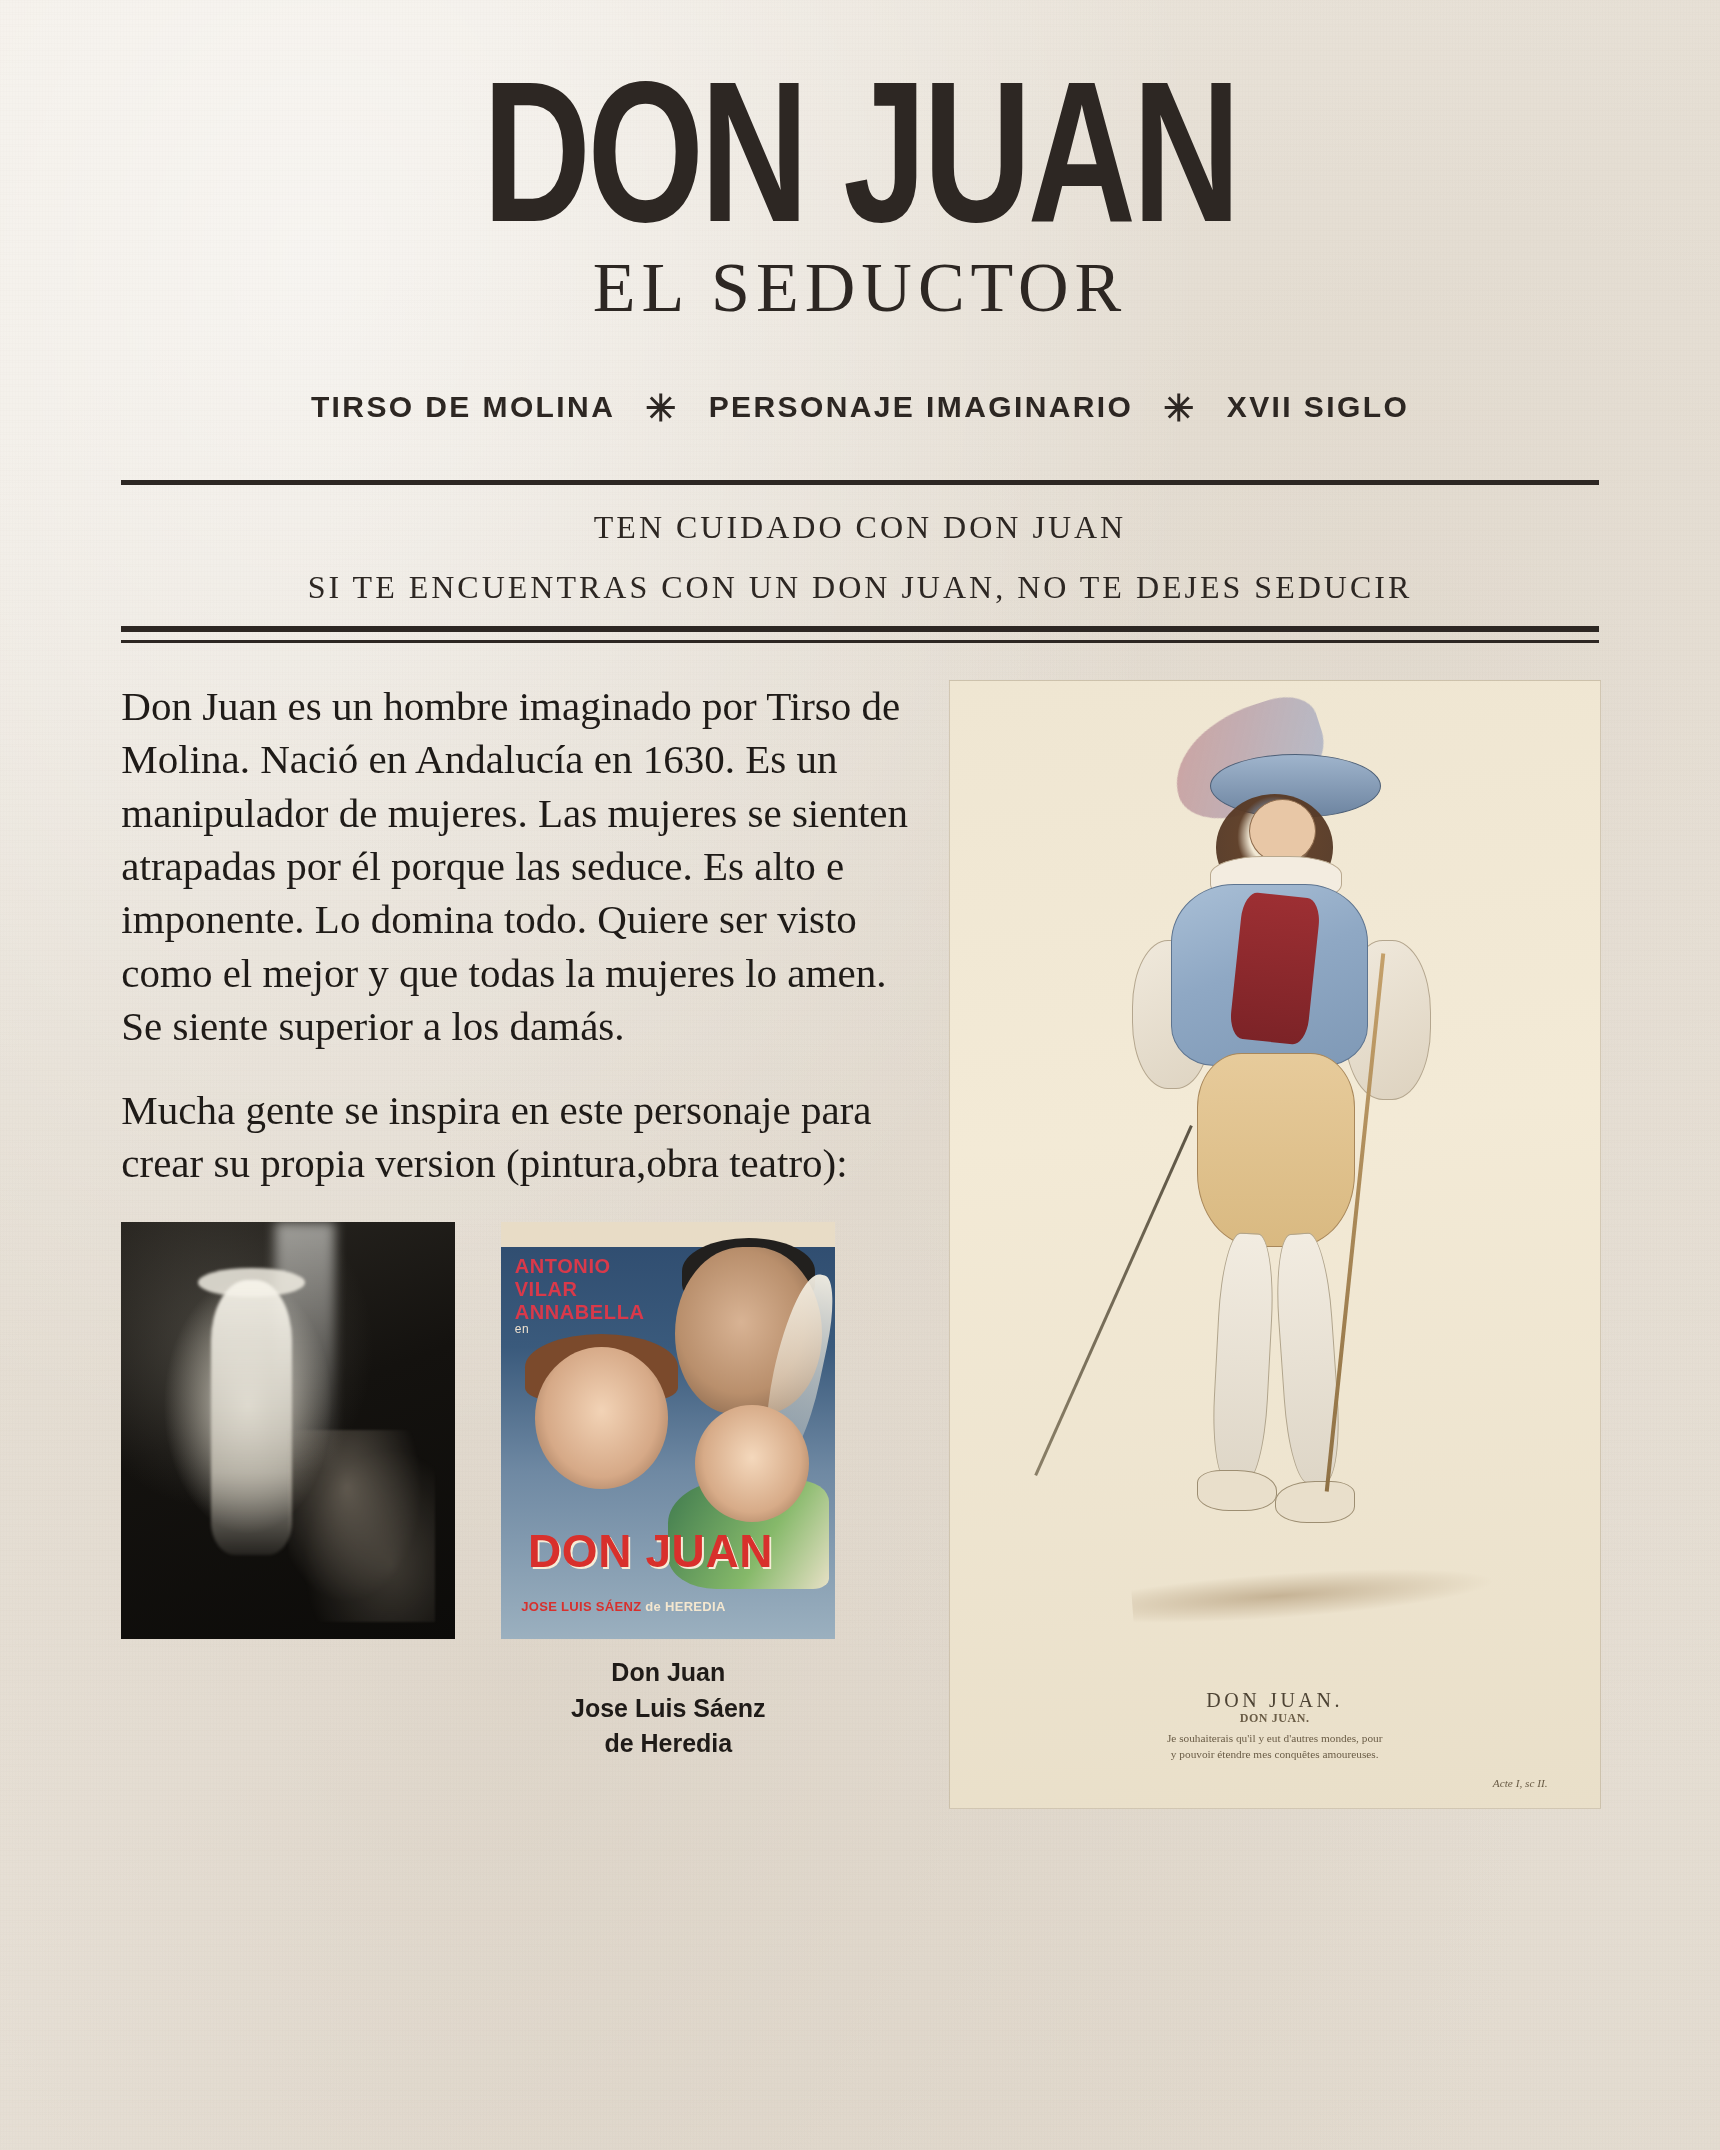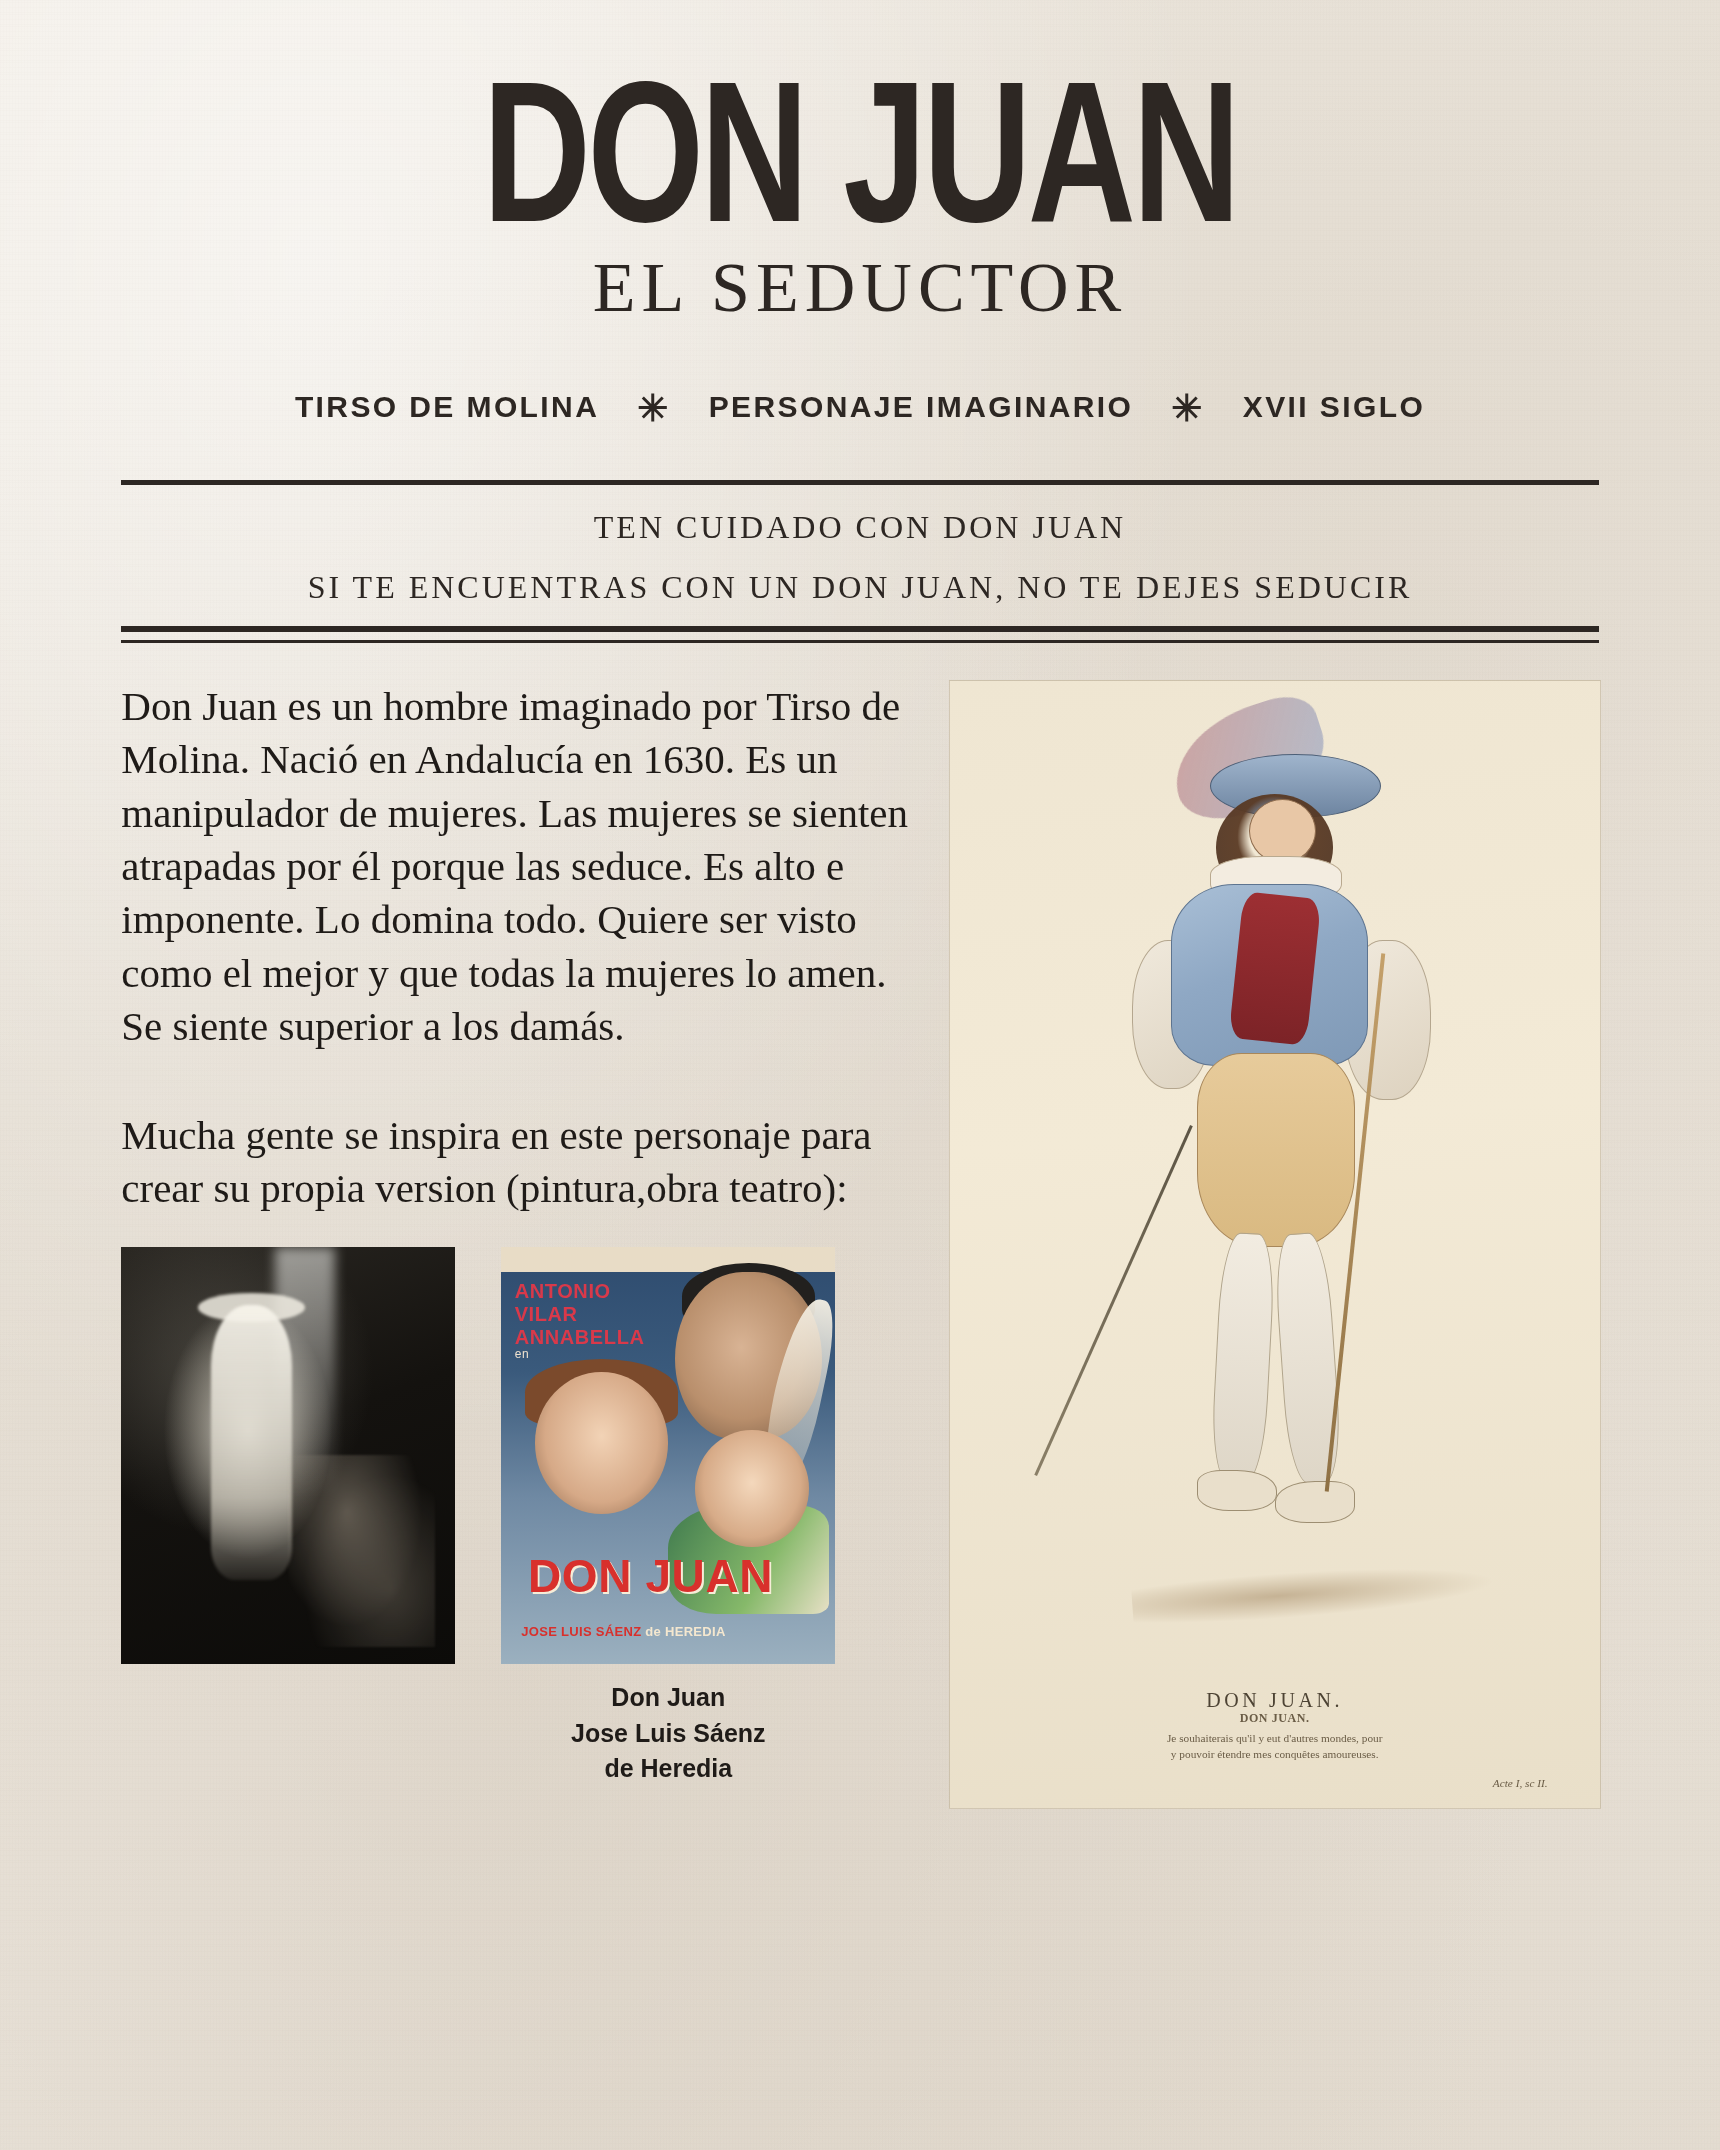--- a/index.html
+++ b/index.html
@@ -71,21 +71,21 @@
     font-size: 37px;
     letter-spacing: 1.8px;
     line-height: 1.34;
     color: #342e29;
     margin-top: 35px;
   }
   .meta-row {
     display: flex;
     align-items: center;
     justify-content: center;
-    gap: 38px;
+    gap: 30px;
     margin-top: 60px;
     font-family: "Liberation Sans", sans-serif;
     font-weight: 700;
     font-size: 30px;
     letter-spacing: 2.4px;
     color: #2d2723;
   }
   .meta-star {
     font-size: 37px;
     line-height: 1;
@@ -140,21 +140,21 @@
   .col-right {
     width: 650px;
   }
   .para {
     font-family: "Liberation Serif", serif;
     font-size: 41px;
     line-height: 1.30;
     color: #1f1b18;
     margin: 0;
   }
-  .para + .para { margin-top: 56px; }
+  .para + .para { margin-top: 31px; }
 
   .thumbs {
     display: flex;
     gap: 46px;
     margin-top: 31px;
   }
   .thumb-block { width: 334px; }
 
   .thumb-frame {
     width: 334px;

